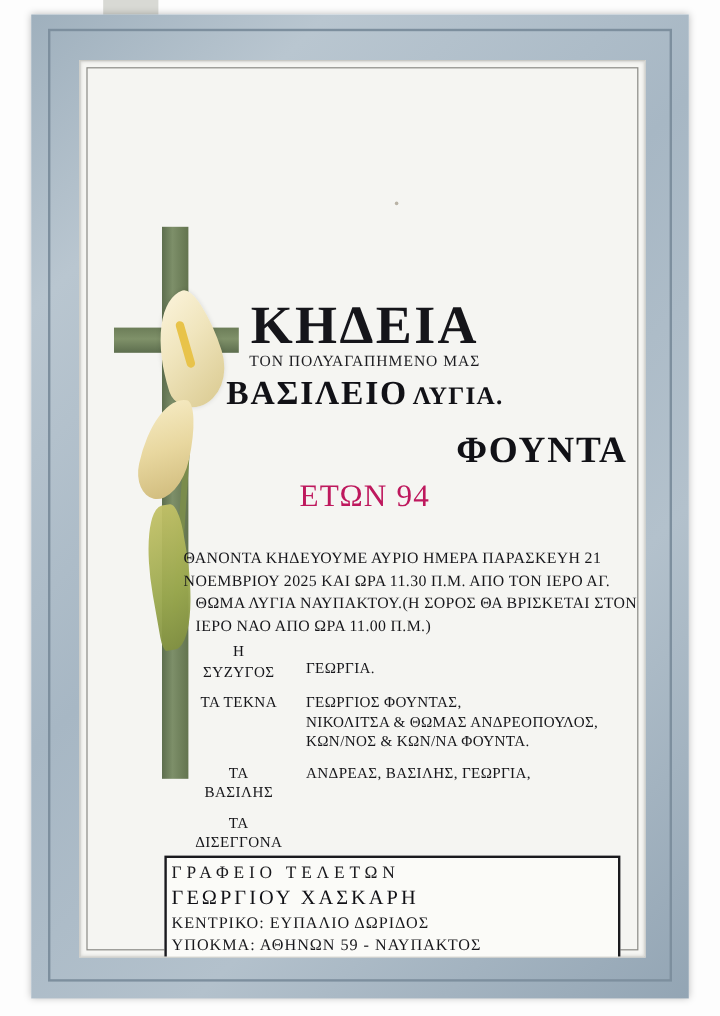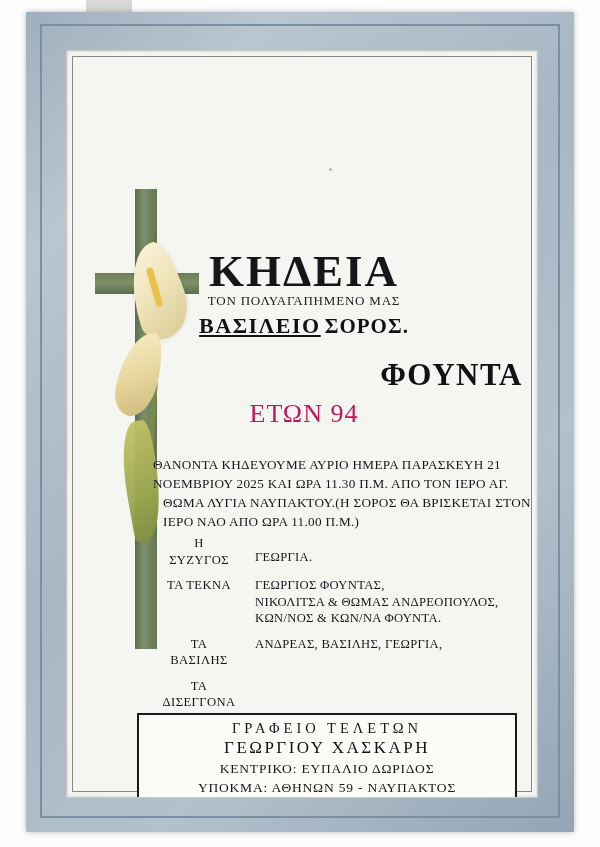--- a/index.html
+++ b/index.html
@@ -191,24 +191,23 @@
   }
   .name-line {
     position: absolute;
     left: 0;
     right: 0;
     top: 248px;
     text-align: center;
     color: #111116;
   }
   .name-line .big {
-    font-size: 22px;
+    font-size: 28px;
     font-weight: bold;
     letter-spacing: 1.5px;
-    text-decoration: underline;
   }
   .name-line .mid {
     font-size: 21px;
     font-weight: bold;
     letter-spacing: 1px;
   }
   .surname {
     position: absolute;
     left: 0;
     right: 0;
@@ -275,21 +274,20 @@
   .rel-value.inline-pad { padding-top: 14px; }
 
   
   .agency {
     position: absolute;
     left: 52px;
     width: 368px;
     top: 648px;
     border: 2px solid #1a1a1e;
     background: #fbfbf8;
-    text-align: center;
     padding: 5px 4px 7px 4px;
   }
   .agency .l1 {
     font-size: 14.5px;
     letter-spacing: 4px;
     color: #1a1a1e;
   }
   .agency .l2 {
     font-size: 17px;
     letter-spacing: 2.5px;
@@ -329,21 +327,21 @@
       </div>
 
       <div class="content">
 
         <div class="title">ΚΗΔΕΙΑ</div>
 
         <div class="subtitle">ΤΟΝ ΠΟΛΥΑΓΑΠΗΜΕΝΟ ΜΑΣ</div>
 
         <div class="name-line">
           <span class="big">ΒΑΣΙΛΕΙΟ</span>
-          <span class="mid">ΣΟΡΟΣ.</span>
+          <span class="mid">ΛΥΓΙΑ.</span>
         </div>
 
         <div class="surname">ΦΟΥΝΤΑ</div>
 
         <div class="age">ΕΤΩΝ 94</div>
 
         <div class="detail">
           <span class="ln indent">ΘΑΝΟΝΤΑ ΚΗΔΕΥΟΥΜΕ ΑΥΡΙΟ    ΗΜΕΡΑ ΠΑΡΑΣΚΕΥΗ 21</span>
           <span class="ln indent">ΝΟΕΜΒΡΙΟΥ  2025       ΚΑΙ ΩΡΑ   11.30 Π.Μ. ΑΠΟ ΤΟΝ ΙΕΡΟ ΑΓ.</span>
           <span class="ln">ΘΩΜΑ ΛΥΓΙΑ  ΝΑΥΠΑΚΤΟΥ.(Η ΣΟΡΟΣ ΘΑ ΒΡΙΣΚΕΤΑΙ ΣΤΟΝ</span>

